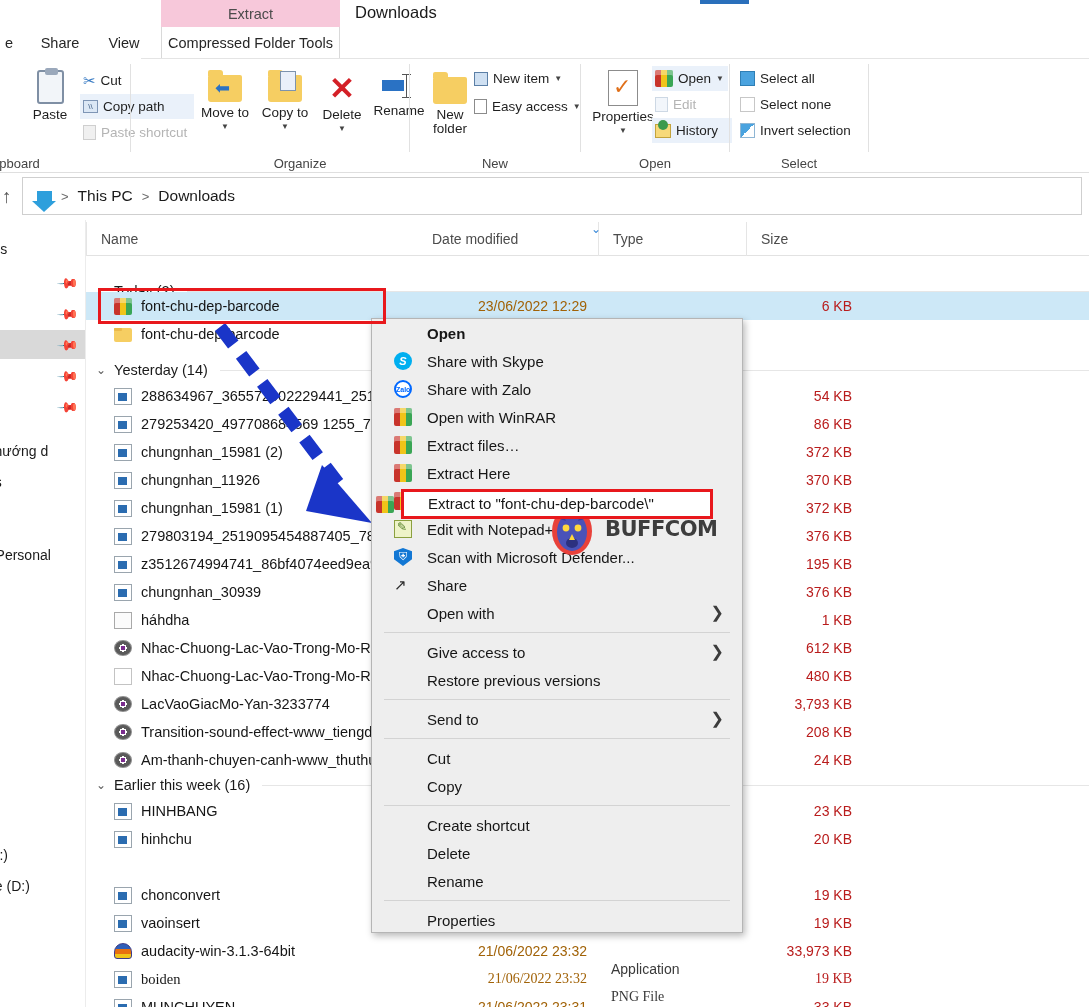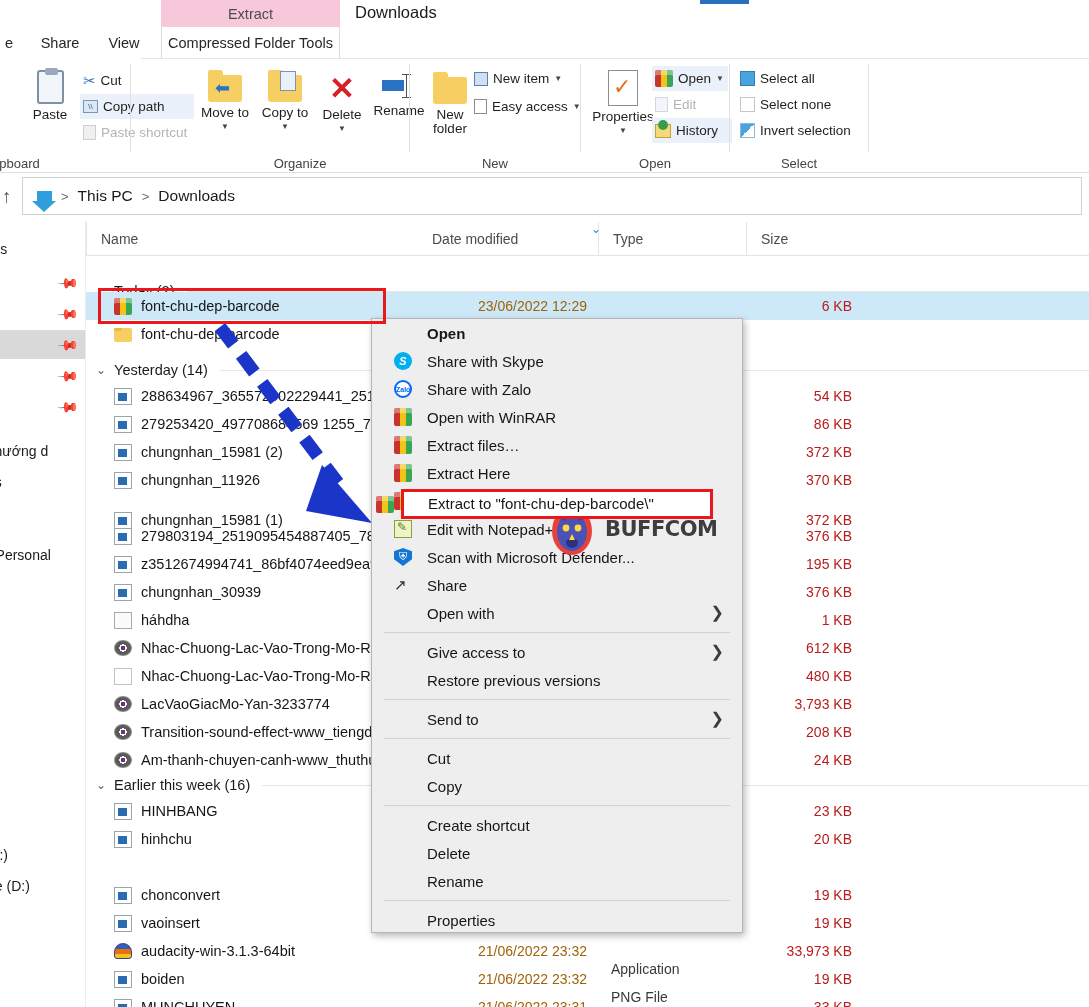--- a/index.html
+++ b/index.html
@@ -498,21 +498,21 @@
     <div class="row" style="top:182px;">
       <span class="r-icon ic-img"></span>
       <span class="r-name">chungnhan_15981 (2)</span>
       <span class="r-size">372 KB</span>
     </div>
     <div class="row" style="top:210px;">
       <span class="r-icon ic-img"></span>
       <span class="r-name">chungnhan_11926</span>
       <span class="r-size">370 KB</span>
     </div>
-    <div class="row" style="top:250px;">
+    <div class="row" style="top:238px;">
       <span class="r-icon ic-img"></span>
       <span class="r-name">chungnhan_15981 (1)</span>
       <span class="r-size">372 KB</span>
     </div>
     <div class="row" style="top:266px;">
       <span class="r-icon ic-img"></span>
       <span class="r-name">279803194_2519095454887405_786</span>
       <span class="r-size">376 KB</span>
     </div>
     <div class="row" style="top:294px;">
@@ -582,21 +582,21 @@
       <span class="r-name">vaoinsert</span>
       <span class="r-size">19 KB</span>
     </div>
     <div class="row" style="top:681px;">
       <span class="r-icon ic-audacity"></span>
       <span class="r-name">audacity-win-3.1.3-64bit</span>
       <span class="r-date">21/06/2022 23:32</span>
       <span class="r-type">Application</span>
       <span class="r-size">33,973 KB</span>
     </div>
-    <div class="row" style="top:709px;">
+    <div class="row" style="top:709px;font-family:Liberation Serif, serif;">
       <span class="r-icon ic-img"></span>
       <span class="r-name">boiden</span>
       <span class="r-date">21/06/2022 23:32</span>
       <span class="r-type">PNG File</span>
       <span class="r-size">19 KB</span>
     </div>
     <div class="row" style="top:737px;">
       <span class="r-icon ic-img"></span>
       <span class="r-name">MUNCHUYEN</span>
       <span class="r-date">21/06/2022 23:31</span>

